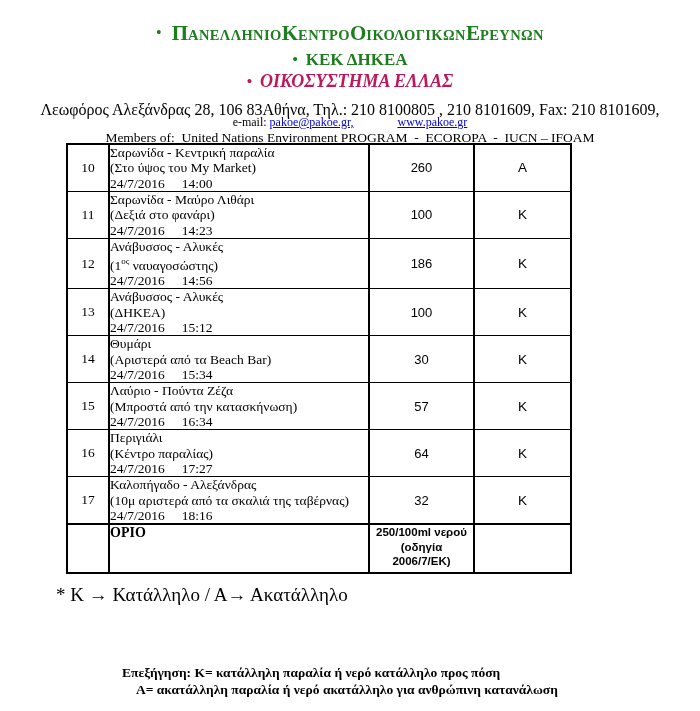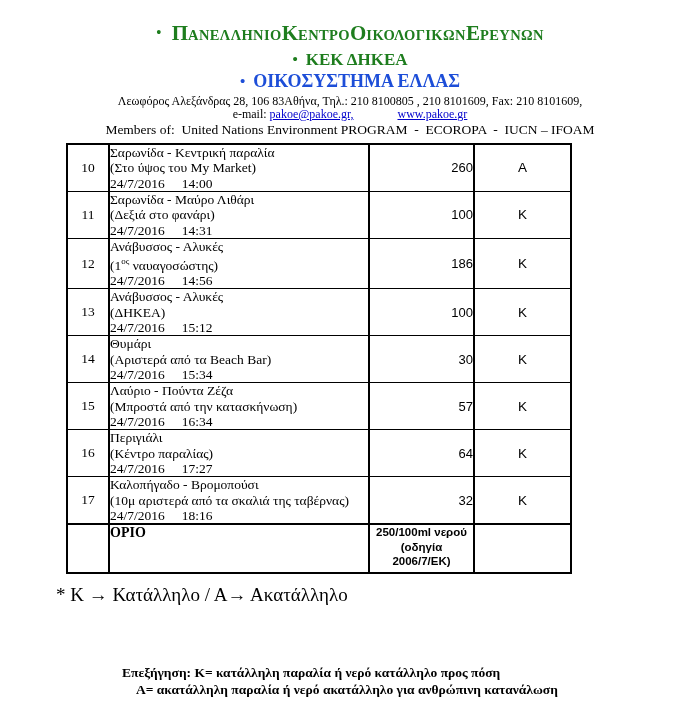--- a/index.html
+++ b/index.html
@@ -13,23 +13,23 @@
     overflow: hidden;
   }
 
   
   .letterhead { position: absolute; top: 20px; left: 0; width: 700px; text-align: center; }
   .org-line { color: #1e7d1e; line-height: 26px; margin-bottom: 2px; white-space: nowrap; }
   .org-line .bullet { font-size: 16px; margin-right: 10px; vertical-align: 2px; }
   .seg-big   { font-size: 21px; font-weight: bold; }
   .seg-small { font-size: 14.5px; font-weight: bold; letter-spacing: 0.4px; }
   .title-line2 { color: #1e7d1e; font-weight: bold; font-size: 17px; line-height: 19px; margin-bottom: 2px; }
-  .title-line3 { color: #1d4ed8; font-weight: bold; font-size: 18px; line-height: 20px; margin-bottom: 4px; }
+  .title-line3 { color: #be185d; font-weight: bold; font-size: 18px; line-height: 20px; margin-bottom: 12px; font-style: italic; }
   .title-line2 .bullet, .title-line3 .bullet { font-size: 15px; margin-right: 8px; vertical-align: 1px; }
-  .address-line { font-size: 12px; line-height: 13px; }
+  .address-line { font-size: 16px; line-height: 13px; }
   .email-line { font-size: 12px; line-height: 13px; }
   .email-line a { color: #0000cc; text-decoration: underline; }
   .email-line .site-link { margin-left: 44px; }
   .members-line { font-size: 13.5px; line-height: 15px; margin-top: 1px; white-space: pre; }
 
   
   table.results {
     position: absolute;
     left: 66px;
     top: 143px;
@@ -49,21 +49,21 @@
     overflow: hidden;
   }
   table.results { border: 2px solid #000; }
   tr.data-row { height: 47px; }
   tr.limit-row { height: 49px; margin-left: 31px; }
   tr.limit-row td { border-top-width: 2px; }
   td.num { text-align: center; vertical-align: middle; font-size: 13.5px; }
   td.desc { vertical-align: middle; padding: 1px 4px 1px 6px; font-size: 13.5px; line-height: 15.3px; }
   td.desc sup { font-size: 9px; }
   td.desc .dt { white-space: pre; }
-  td.val { text-align: right; vertical-align: middle; font-family: "Liberation Sans", sans-serif; font-size: 13px; }
+  td.val { text-align: center; vertical-align: middle; font-family: "Liberation Sans", sans-serif; font-size: 13px; }
   td.status { text-align: center; vertical-align: middle; font-family: "Liberation Sans", sans-serif; font-size: 13.5px; }
   td.limit-label { vertical-align: top; padding: 2px 4px 0 6px; font-weight: bold; font-size: 14px; }
   td.limit-value { vertical-align: top; text-align: center; padding-top: 1px;
                    font-family: "Liberation Sans", sans-serif; font-weight: bold;
                    font-size: 11.5px; line-height: 14.5px; }
 
   
   .footnote { position: absolute; left: 56px; top: 584px; font-size: 19px; }
   .legend { position: absolute; left: 122px; top: 665px; font-weight: bold; font-size: 13.5px; line-height: 16.5px; }
   .legend .indent { padding-left: 14px; }
@@ -98,21 +98,21 @@
             <div class="dt">24/7/2016     14:00</div>
           </td>
           <td class="val">260</td>
           <td class="status">Α</td>
         </tr>
         <tr class="data-row">
           <td class="num">11</td>
           <td class="desc">
             <div>Σαρωνίδα - Μαύρο Λιθάρι</div>
             <div>(Δεξιά στο φανάρι)</div>
-            <div class="dt">24/7/2016     14:31</div>
+            <div class="dt">24/7/2016     14:23</div>
           </td>
           <td class="val">100</td>
           <td class="status">Κ</td>
         </tr>
         <tr class="data-row">
           <td class="num">12</td>
           <td class="desc">
             <div>Ανάβυσσος - Αλυκές</div>
             <div>(1<sup>ος</sup> ναυαγοσώστης)</div>
             <div class="dt">24/7/2016     14:56</div>
@@ -156,21 +156,21 @@
             <div>Περιγιάλι</div>
             <div>(Κέντρο παραλίας)</div>
             <div class="dt">24/7/2016     17:27</div>
           </td>
           <td class="val">64</td>
           <td class="status">Κ</td>
         </tr>
         <tr class="data-row">
           <td class="num">17</td>
           <td class="desc">
-            <div>Καλοπήγαδο - Βρομοπούσι</div>
+            <div>Καλοπήγαδο - Αλεξάνδρας</div>
             <div>(10μ αριστερά από τα σκαλιά της ταβέρνας)</div>
             <div class="dt">24/7/2016     18:16</div>
           </td>
           <td class="val">32</td>
           <td class="status">Κ</td>
         </tr>
         <tr class="limit-row">
         <td class="num"></td>
         <td class="limit-label">ΟΡΙΟ</td>
         <td class="limit-value">

